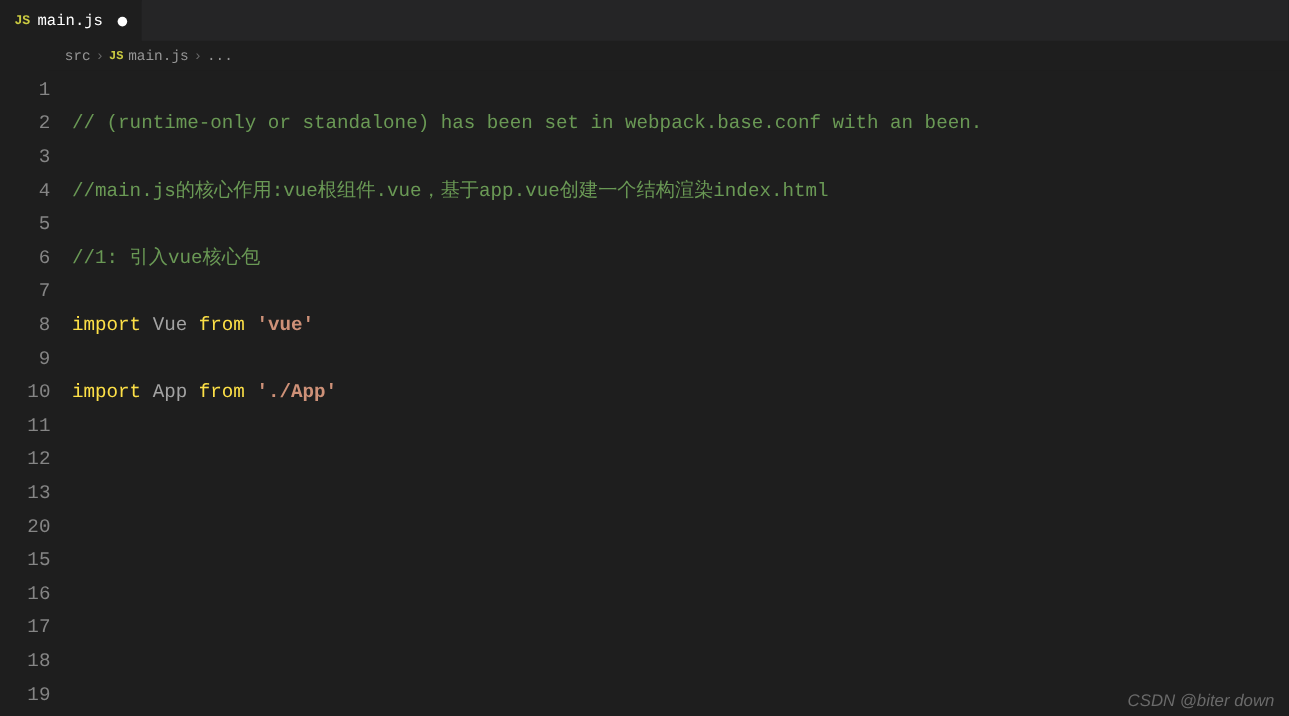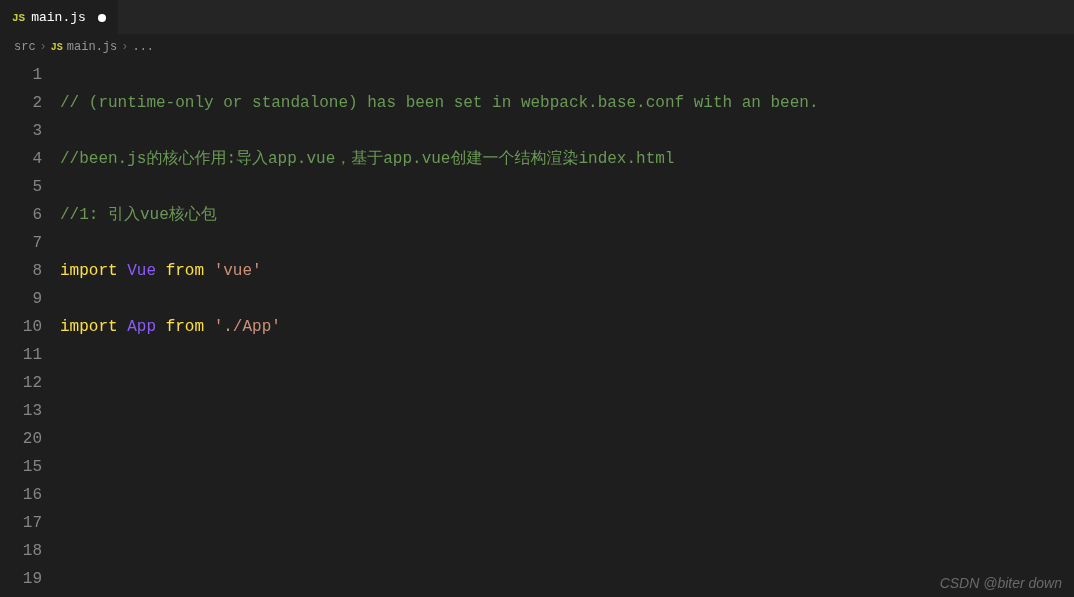--- a/index.html
+++ b/index.html
@@ -45,20 +45,21 @@
     }
     .breadcrumb {
       background: #1e1e1e;
       height: 24px;
       display: flex;
       align-items: center;
       padding: 0 14px;
       font-size: 12px;
       color: #969696;
       gap: 4px;
+      margin-left: 40px;
     }
     .breadcrumb .sep { color: #666; }
     .breadcrumb .bc-icon { color: #cbcb41; font-size: 10px; font-weight: bold; }
     .editor {
       display: flex;
       padding-top: 2px;
     }
     .gutter {
       width: 60px;
       text-align: right;
@@ -69,22 +70,22 @@
       line-height: 28px;
     }
     .code {
       flex: 1;
       font-size: 16px;
       line-height: 28px;
       white-space: pre;
     }
     .comment { color: #6a9955; }
     .keyword { color: #fde047; }
-    .var { color: #8b5cf6; }
-    .string { color: #ce9178; }
+    .var { color: #a3a3a3; }
+    .string { color: #ce9178; font-weight: bold; }
     .watermark {
       position: absolute;
       bottom: 6px;
       right: 12px;
       color: #6a6a6a;
       font-size: 14px;
       font-family: sans-serif;
       font-style: italic;
     }
     .line { display: block; }
@@ -126,21 +127,21 @@
     <div class="line">13</div>
     <div class="line">20</div>
     <div class="line">15</div>
     <div class="line">16</div>
     <div class="line">17</div>
     <div class="line">18</div>
     <div class="line">19</div>
   </div>
   <div class="code">
 <span class="line"><span class="comment">// (runtime-only or standalone) has been set in webpack.base.conf with an been.</span></span>
-<span class="line"><span class="comment">//been.js的核心作用:导入app.vue，基于app.vue创建一个结构渲染index.html</span></span>
+<span class="line"><span class="comment">//main.js的核心作用:vue根组件.vue，基于app.vue创建一个结构渲染index.html</span></span>
 <span class="line"><span class="comment">//1: 引入vue核心包</span></span>
 <span class="line"><span class="keyword">import</span> <span class="var">Vue</span> <span class="keyword">from</span> <span class="string">'vue'</span></span>
 <span class="line"><span class="keyword">import</span> <span class="var">App</span> <span class="keyword">from</span> <span class="string">'./App'</span></span>
 <span class="line"> </span>
 <span class="line"></span>
 
 
 
 
 

